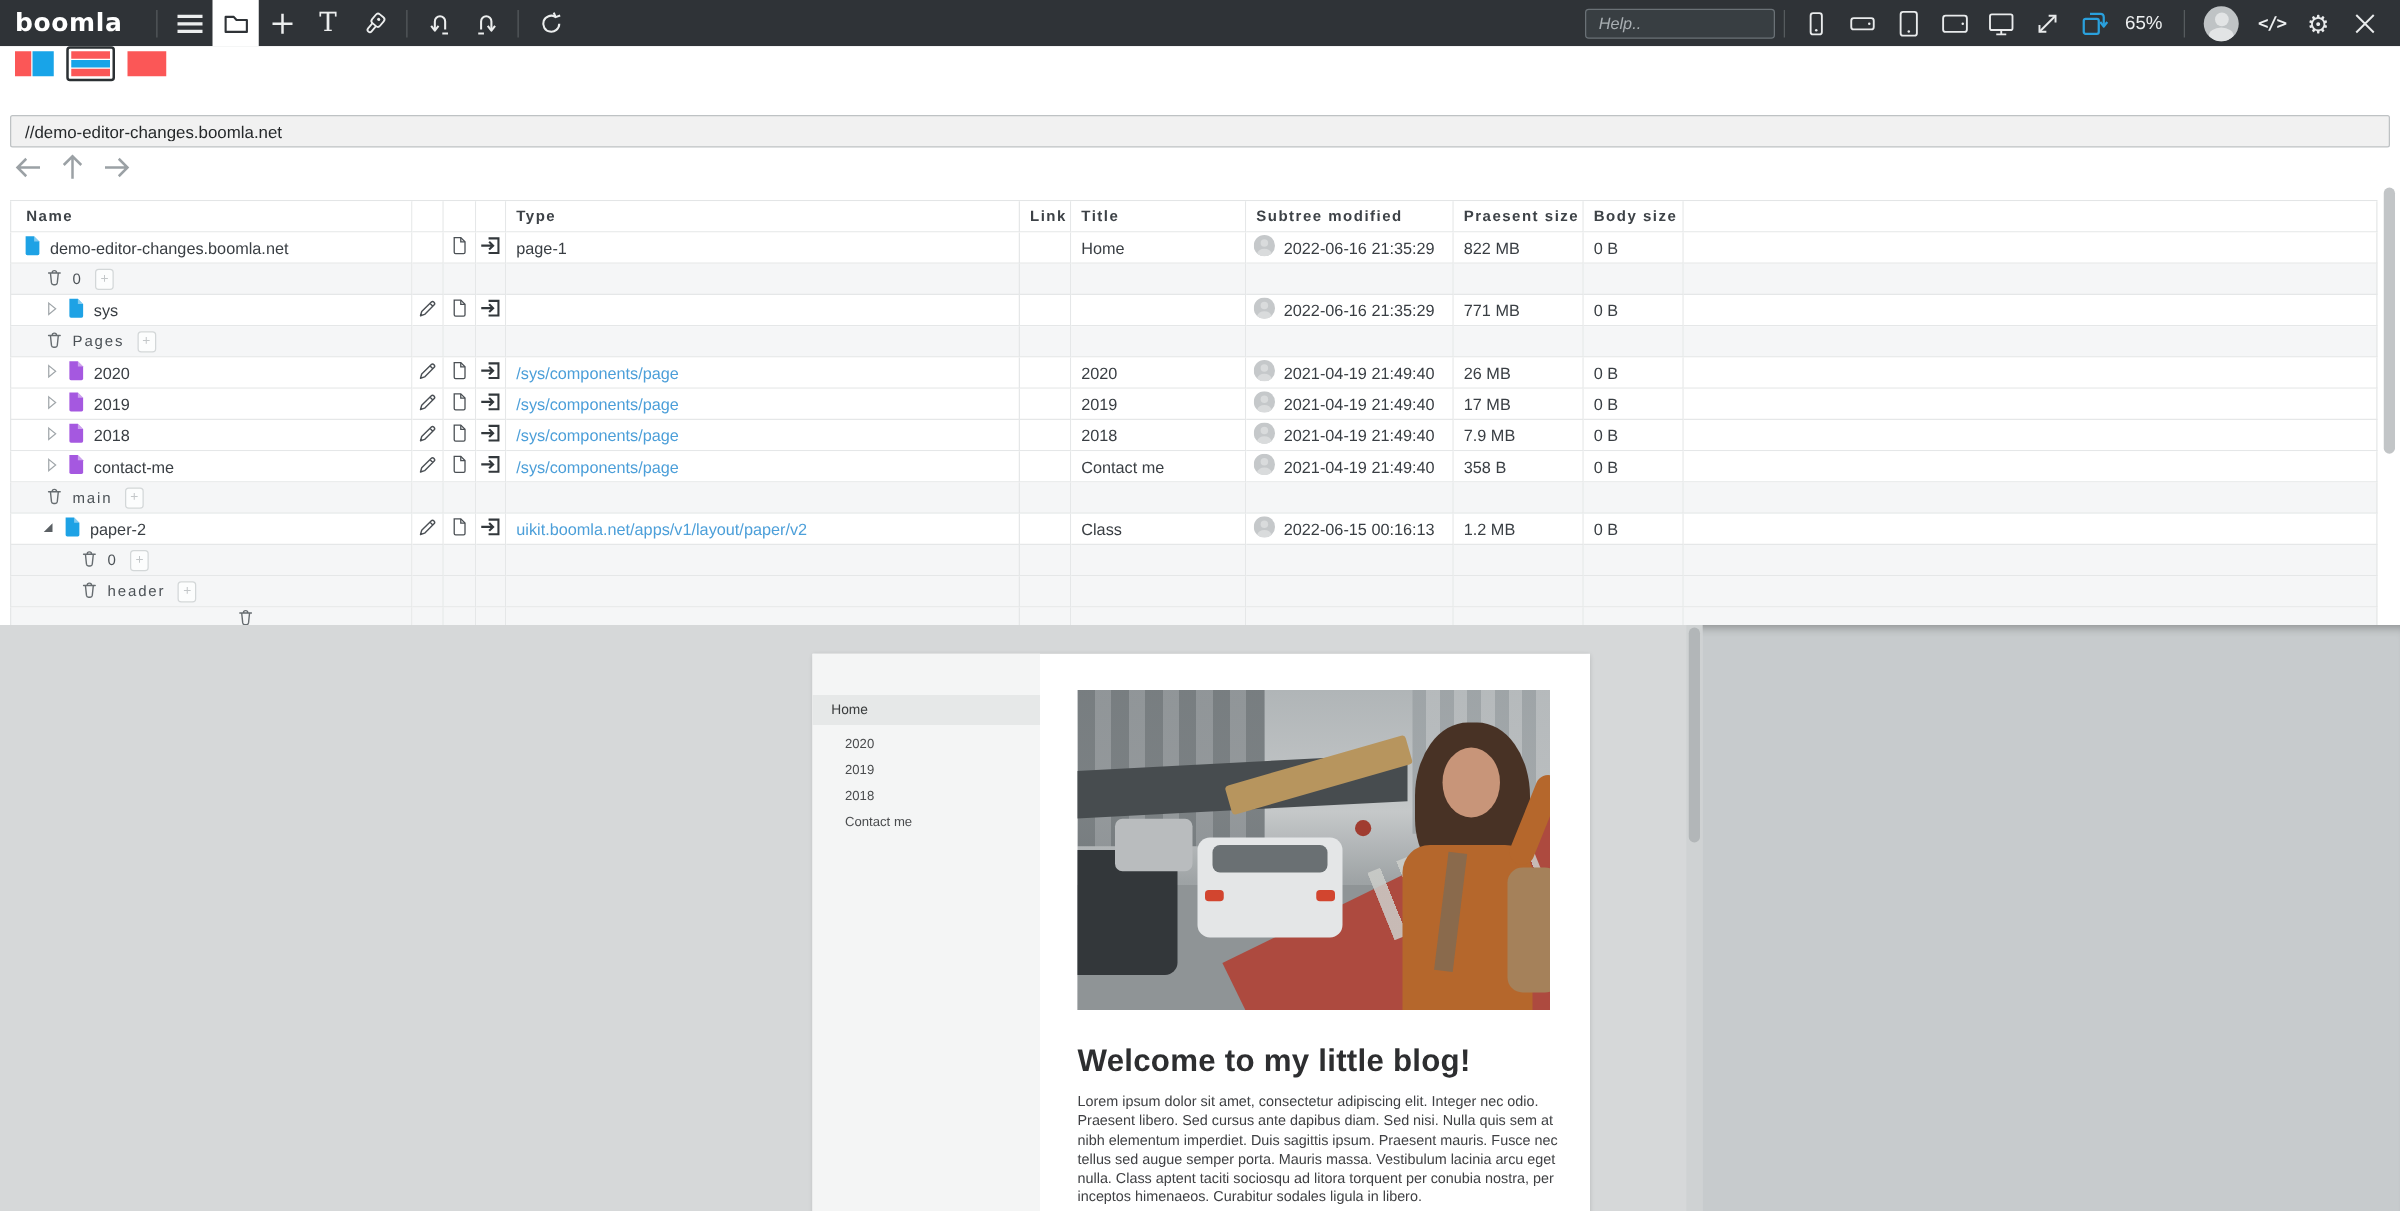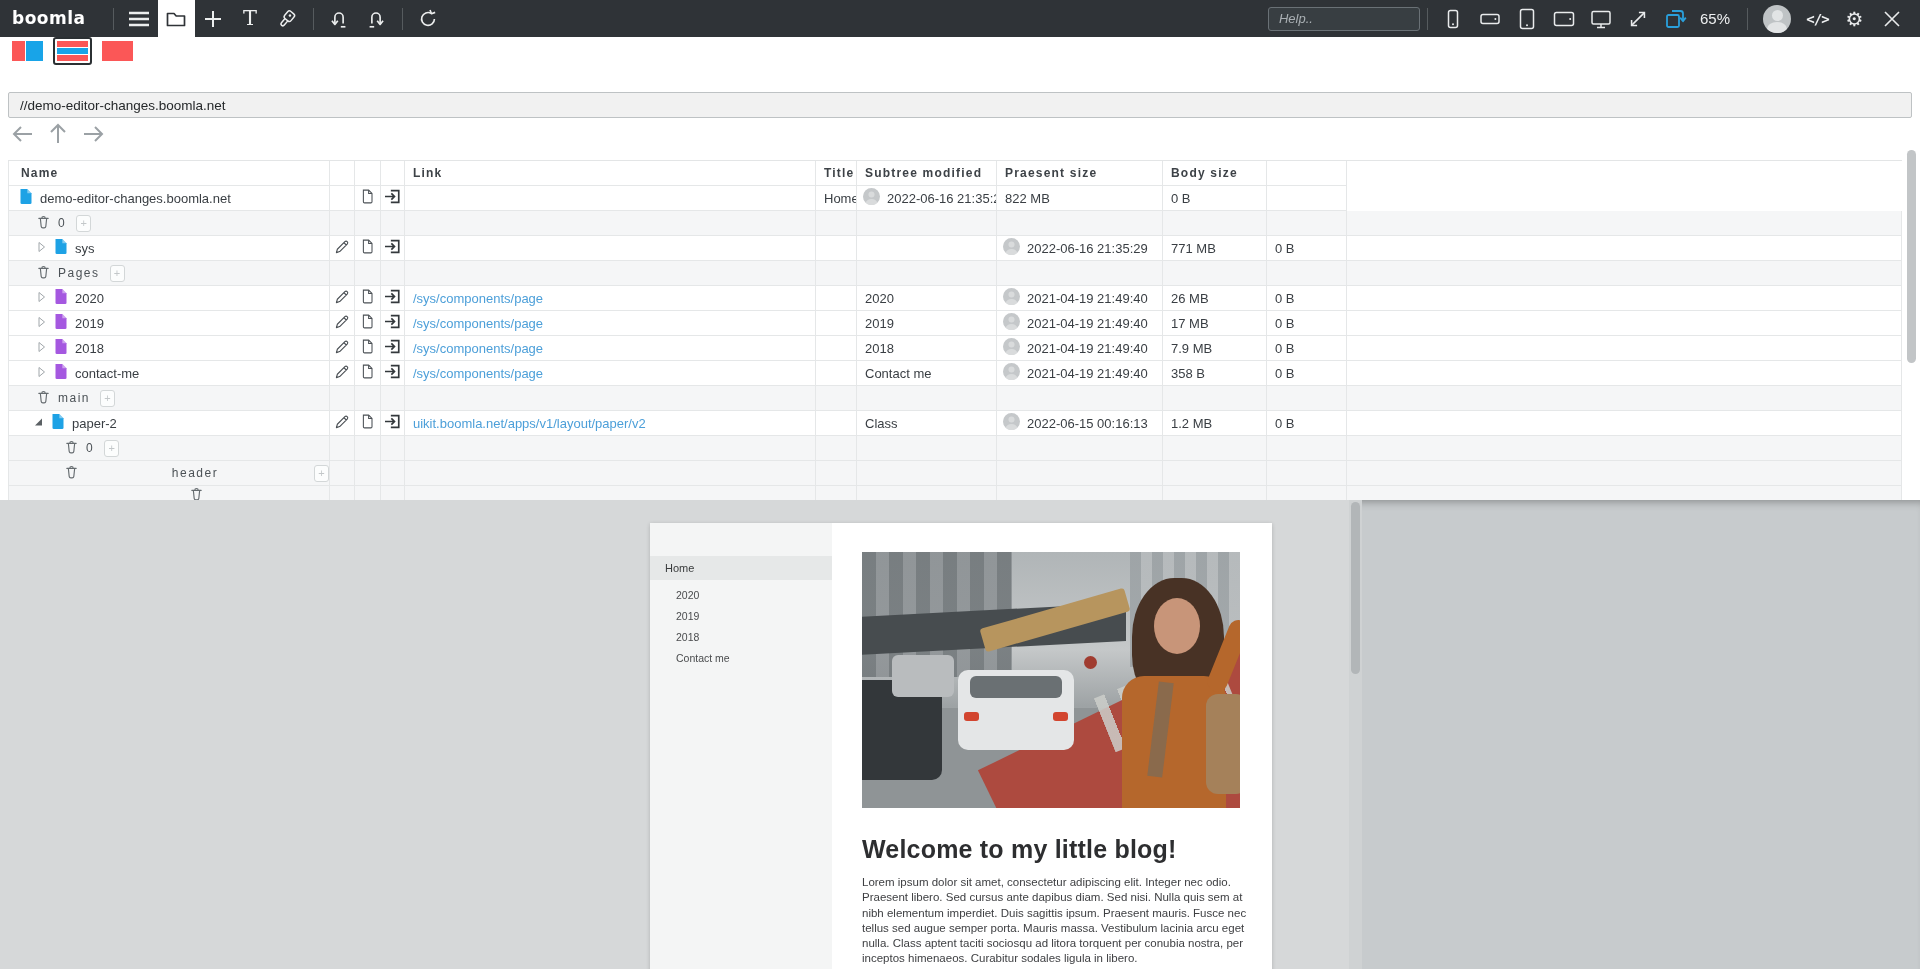--- a/index.html
+++ b/index.html
@@ -7,21 +7,21 @@
   body {
     width:1920px; height:969px; position:relative; overflow:hidden;
     background:#ffffff; font-family:"Liberation Sans", sans-serif;
     -webkit-font-smoothing:antialiased;
   }
 
   
   .toolbar{ position:absolute; left:0; top:0; right:0; height:37px;
     background:#2f3337; display:flex; align-items:center; }
   .logo{ color:#fff; font-family:"DejaVu Sans",sans-serif; font-weight:700;
-    font-size:17px; letter-spacing:.5px; padding:0 20px 2px 12px; }
+    font-size:20px; letter-spacing:.5px; padding:0 20px 2px 12px; }
   .tb-div{ width:1px; height:22px; background:#565b5e; margin:0 7px; }
   .tb-btn{ width:37px; height:37px; display:flex; align-items:center;
     justify-content:center; cursor:pointer; }
   .tb-btn.active{ background:#ffffff; }
   .tb-btn svg{ display:block; }
   .tb-right{ margin-left:auto; display:flex; align-items:center; padding-right:10px; }
   .help-input{ width:152px; height:24px; background:#383e42; border:1px solid #6a7176;
     border-radius:3px; color:#a9afb3; font-style:italic; font-size:13px;
     padding:0 10px; outline:none; font-family:"Liberation Sans",sans-serif; }
   .help-input::placeholder{ color:#a9afb3; }
@@ -302,20 +302,21 @@
         </svg></span>
   </div>
 </div>
 
 <div class="tree-table">
   <div class="tr head">
     <div class="cell">Name</div>
     <div class="cell"></div>
     <div class="cell"></div>
     <div class="cell"></div>
+    <div class="cell">Type</div>
     <div class="cell">Link</div>
     <div class="cell">Title</div>
     <div class="cell">Subtree modified</div>
     <div class="cell">Praesent size</div>
     <div class="cell">Body size</div>
     <div class="cell"></div>
   </div>
   <div id="tree-rows">
       <div class="tr item">
         <div class="cell name-cell" style="padding-left: 10px;">
@@ -331,20 +332,21 @@
               <path d="M4.5 1.5 H11.5 L16 6 V17 A1.5 1.5 0 0 1 14.5 18.5 H6 A1.5 1.5 0 0 1 4.5 17 Z" fill="none" stroke="#4b5055" stroke-width="1.4"></path>
               <path d="M11.5 1.5 V6 H16" fill="none" stroke="#4b5055" stroke-width="1.4"></path>
             </svg></span>
         </div>
         <div class="cell icon-cell">
           <span><svg width="17" height="15" viewBox="0 0 20 18">
               <path d="M8 2 H17.5 V16 H8" fill="none" stroke="#33383c" stroke-width="2"></path>
               <path d="M1 9 H12 M8.6 5.2 L12.4 9 L8.6 12.8" fill="none" stroke="#33383c" stroke-width="2"></path>
             </svg></span>
         </div>
+        <div class="cell type-cell">page-1</div>
         <div class="cell link-cell"></div>
         <div class="cell title-cell">Home</div>
         <div class="cell mod-cell">
           <span><svg width="17" height="17" viewBox="0 0 17 17">
               <circle cx="8.5" cy="8.5" r="8.5" fill="#c5c8ca"></circle>
               <circle cx="8.5" cy="6.4" r="3" fill="#d9dbdc"></circle>
               <path d="M2.6 14.8 A6.2 5.6 0 0 1 14.4 14.8 A8.5 8.5 0 0 1 2.6 14.8" fill="#d9dbdc"></path>
             </svg></span>
           <span>2022-06-16 21:35:29</span>
         </div>
@@ -680,21 +682,21 @@
         <div class="cell icon-cell"></div>
         <div class="cell type-cell"></div>
         <div class="cell link-cell"></div>
         <div class="cell title-cell"></div>
         <div class="cell mod-cell"></div>
         <div class="cell size-cell"></div>
         <div class="cell body-cell"></div>
         <div class="cell filler-cell"></div>
       </div>
       <div class="tr slot">
-        <div class="cell name-cell" style="padding-left: 55px; justify-content: space-between;">
+        <div class="cell name-cell" style="padding-left: 55px;">
           <span><svg width="15" height="16" viewBox="0 0 20 20">
               <path d="M3.8 5.2 H16.2 M5.8 5.2 L6.9 15.8 A2.3 2.3 0 0 0 9.2 17.8 H10.8 A2.3 2.3 0 0 0 13.1 15.8 L14.2 5.2 M7.7 5 A2.3 2.3 0 0 1 12.3 5" fill="none" stroke="#666c70" stroke-width="1.5" stroke-linecap="round"></path>
             </svg></span>
           <span class="slot-label">header</span>
           <span class="ghost-add">+</span>
         </div>
         <div class="cell icon-cell"></div>
         <div class="cell icon-cell"></div>
         <div class="cell icon-cell"></div>
         <div class="cell type-cell"></div>

